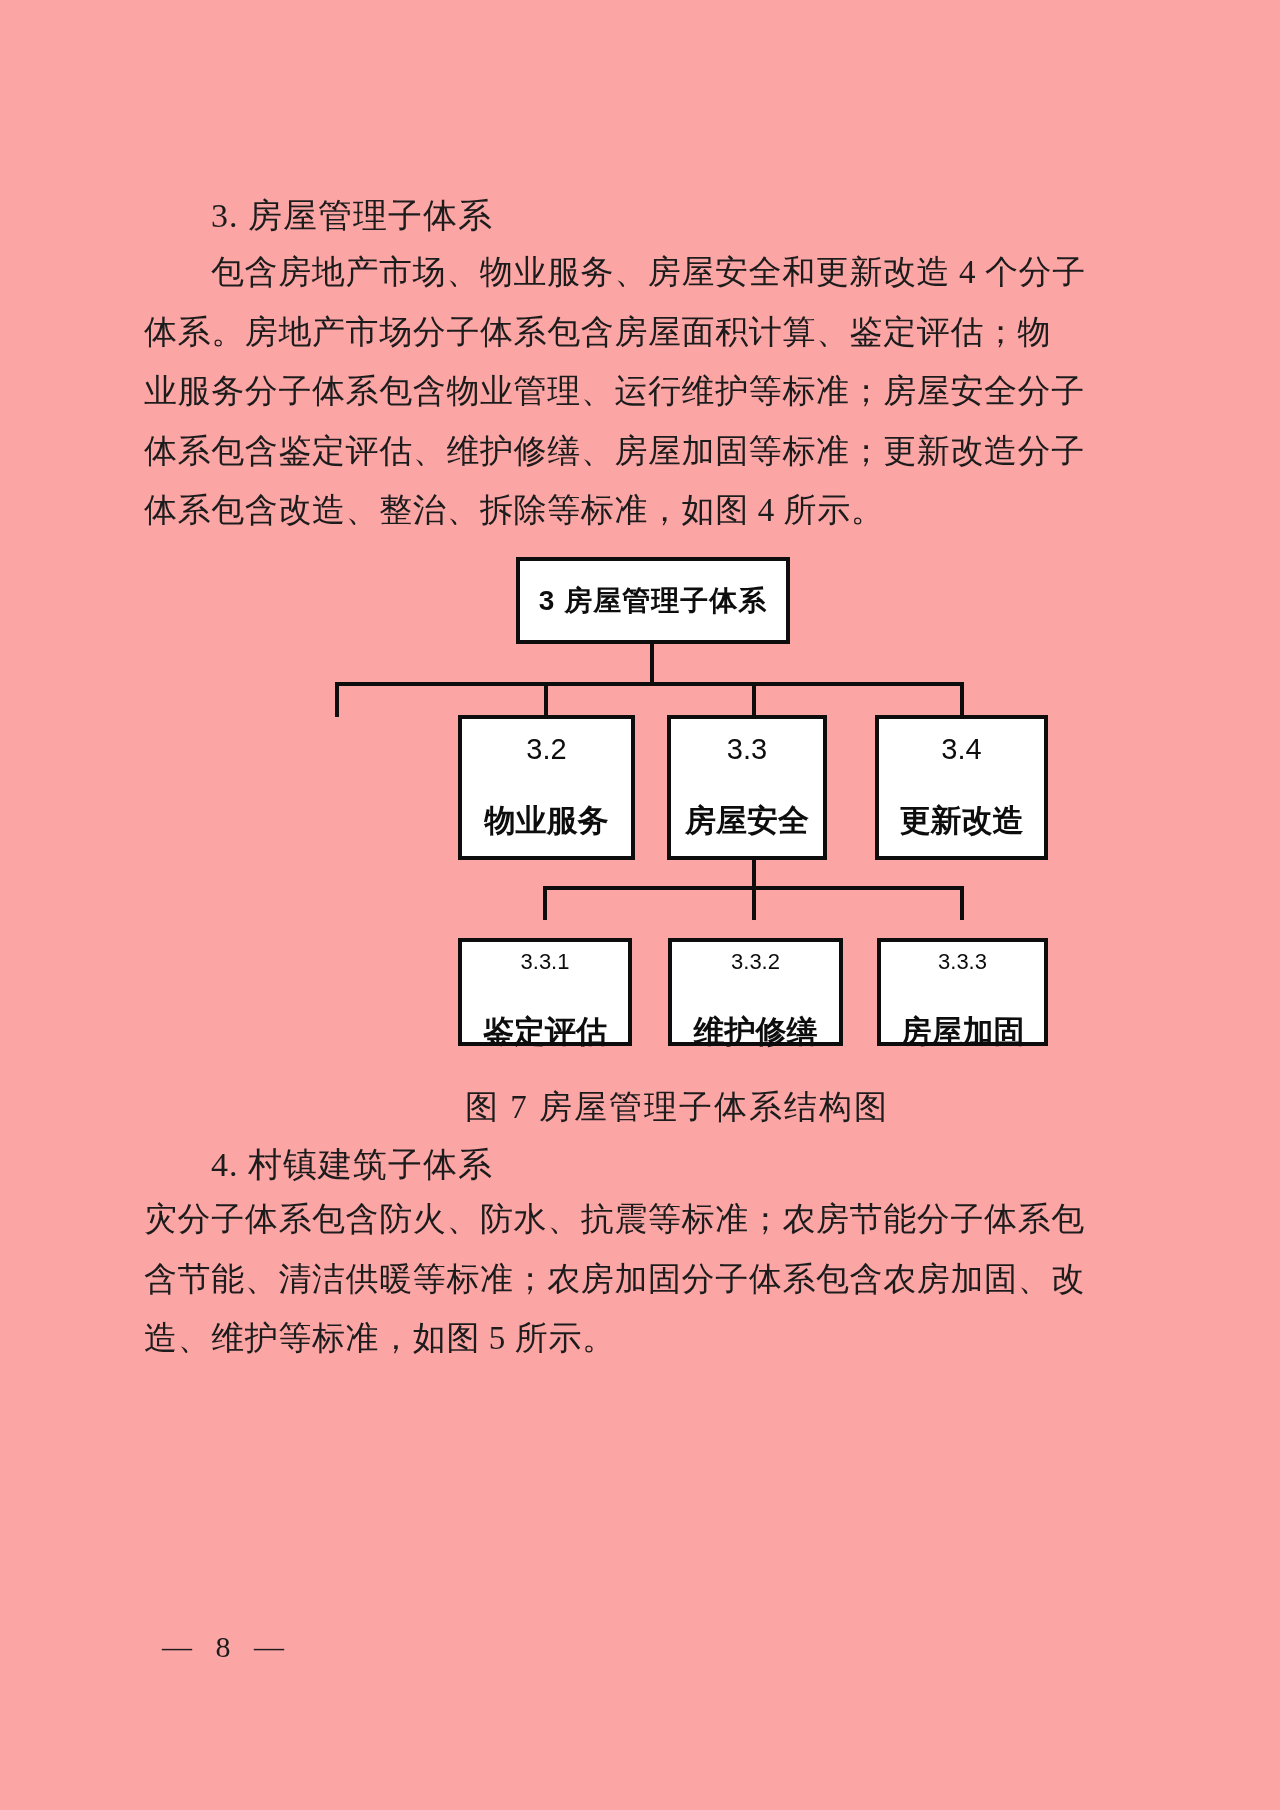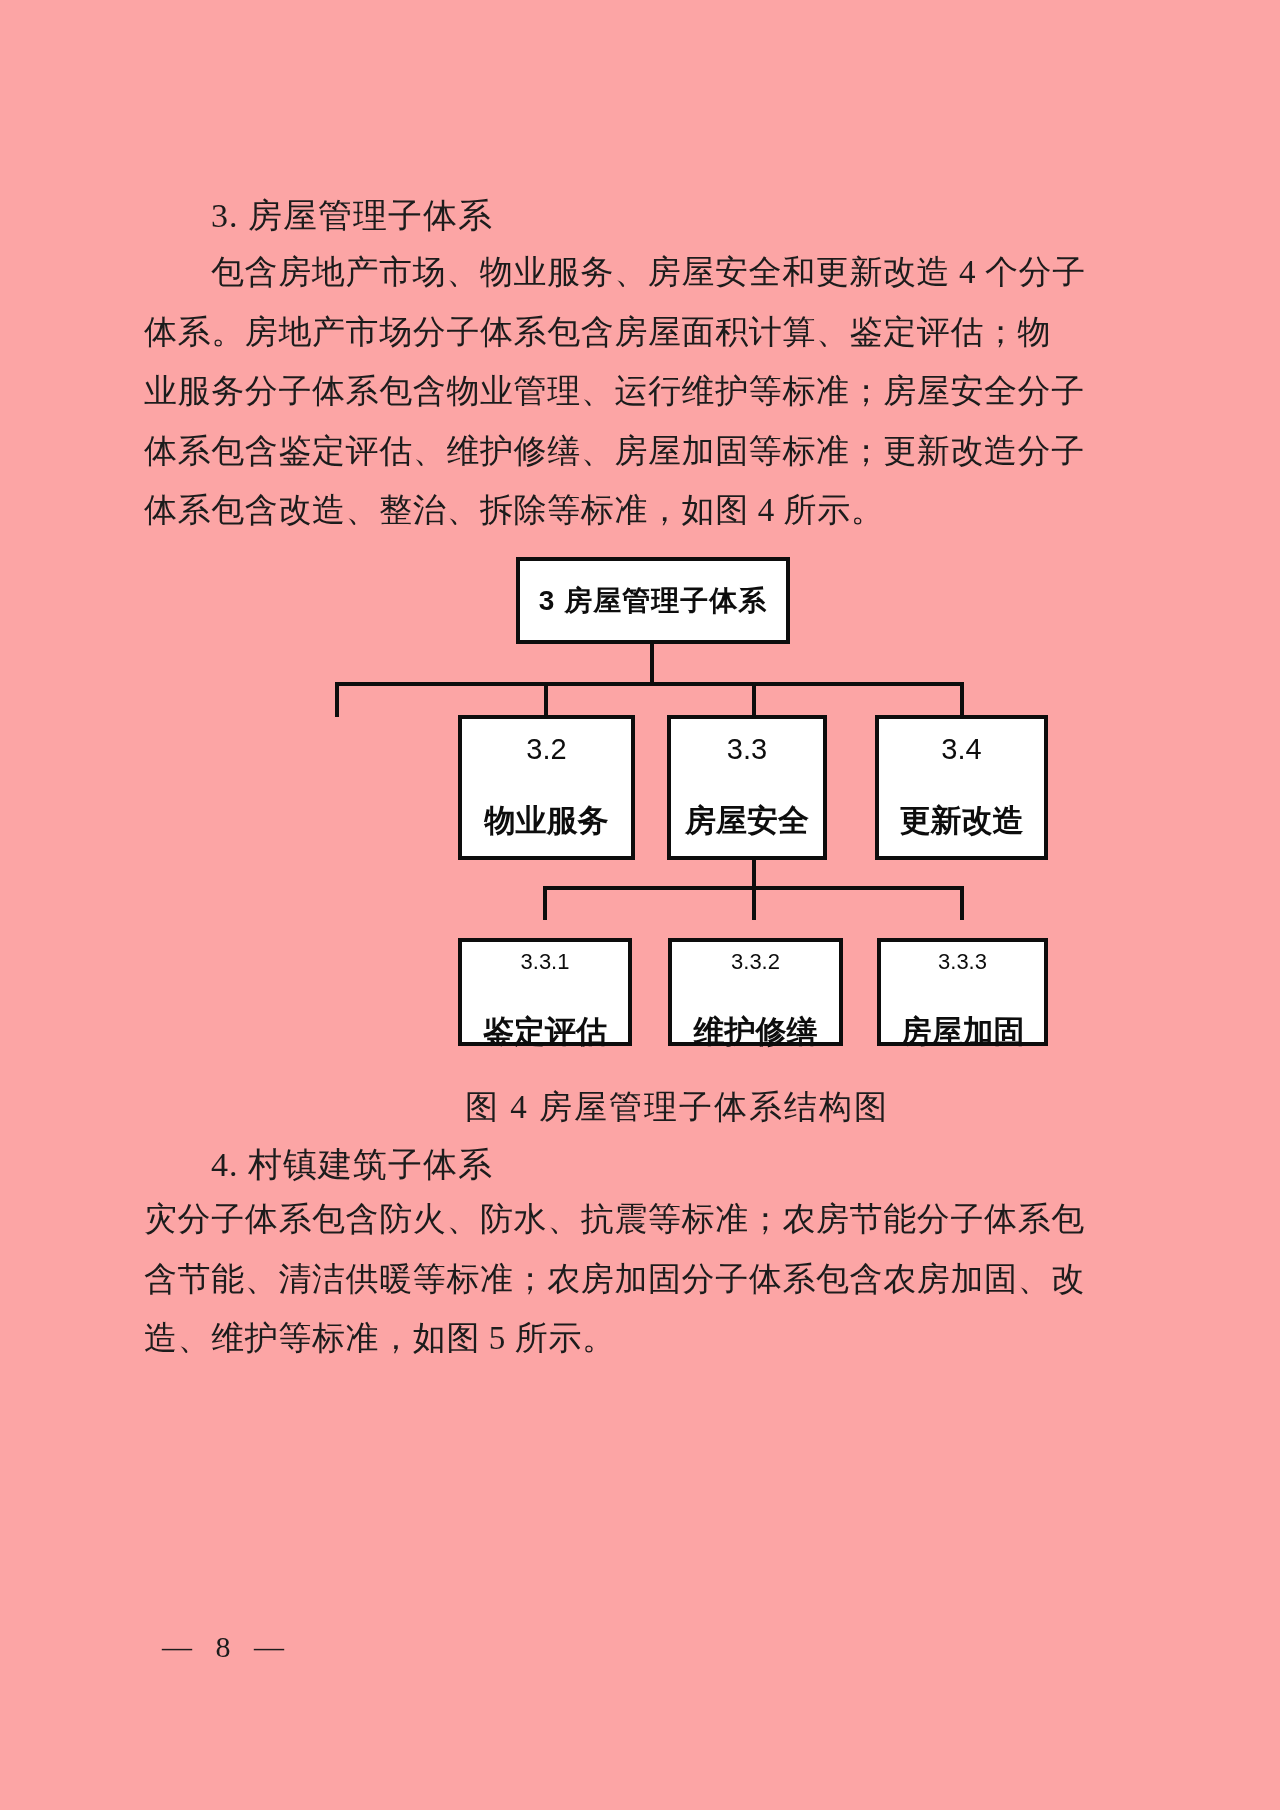--- a/index.html
+++ b/index.html
@@ -127,21 +127,21 @@
     <div class="node row3 n32">
       <span class="node-num">3.3.2</span>
       <span class="node-label">维护修缮</span>
     </div>
     <div class="node row3 n33">
       <span class="node-num">3.3.3</span>
       <span class="node-label">房屋加固</span>
     </div>
   </div>
 
-  <div class="fig-caption">图 4 房屋管理子体系结构图</div>
+  <div class="fig-caption">图 7 房屋管理子体系结构图</div>
 
   <div class="sec-heading" id="s4-heading">4. 村镇建筑子体系</div>
 
   <div class="para" id="s4-para">
     <div class="tline">灾分子体系包含防火、防水、抗震等标准；农房节能分子体系包</div>
     <div class="tline">含节能、清洁供暖等标准；农房加固分子体系包含农房加固、改</div>
     <div class="tline">造、维护等标准，如图 5 所示。</div>
   </div>
 
   <div class="page-number">— 8 —</div>

